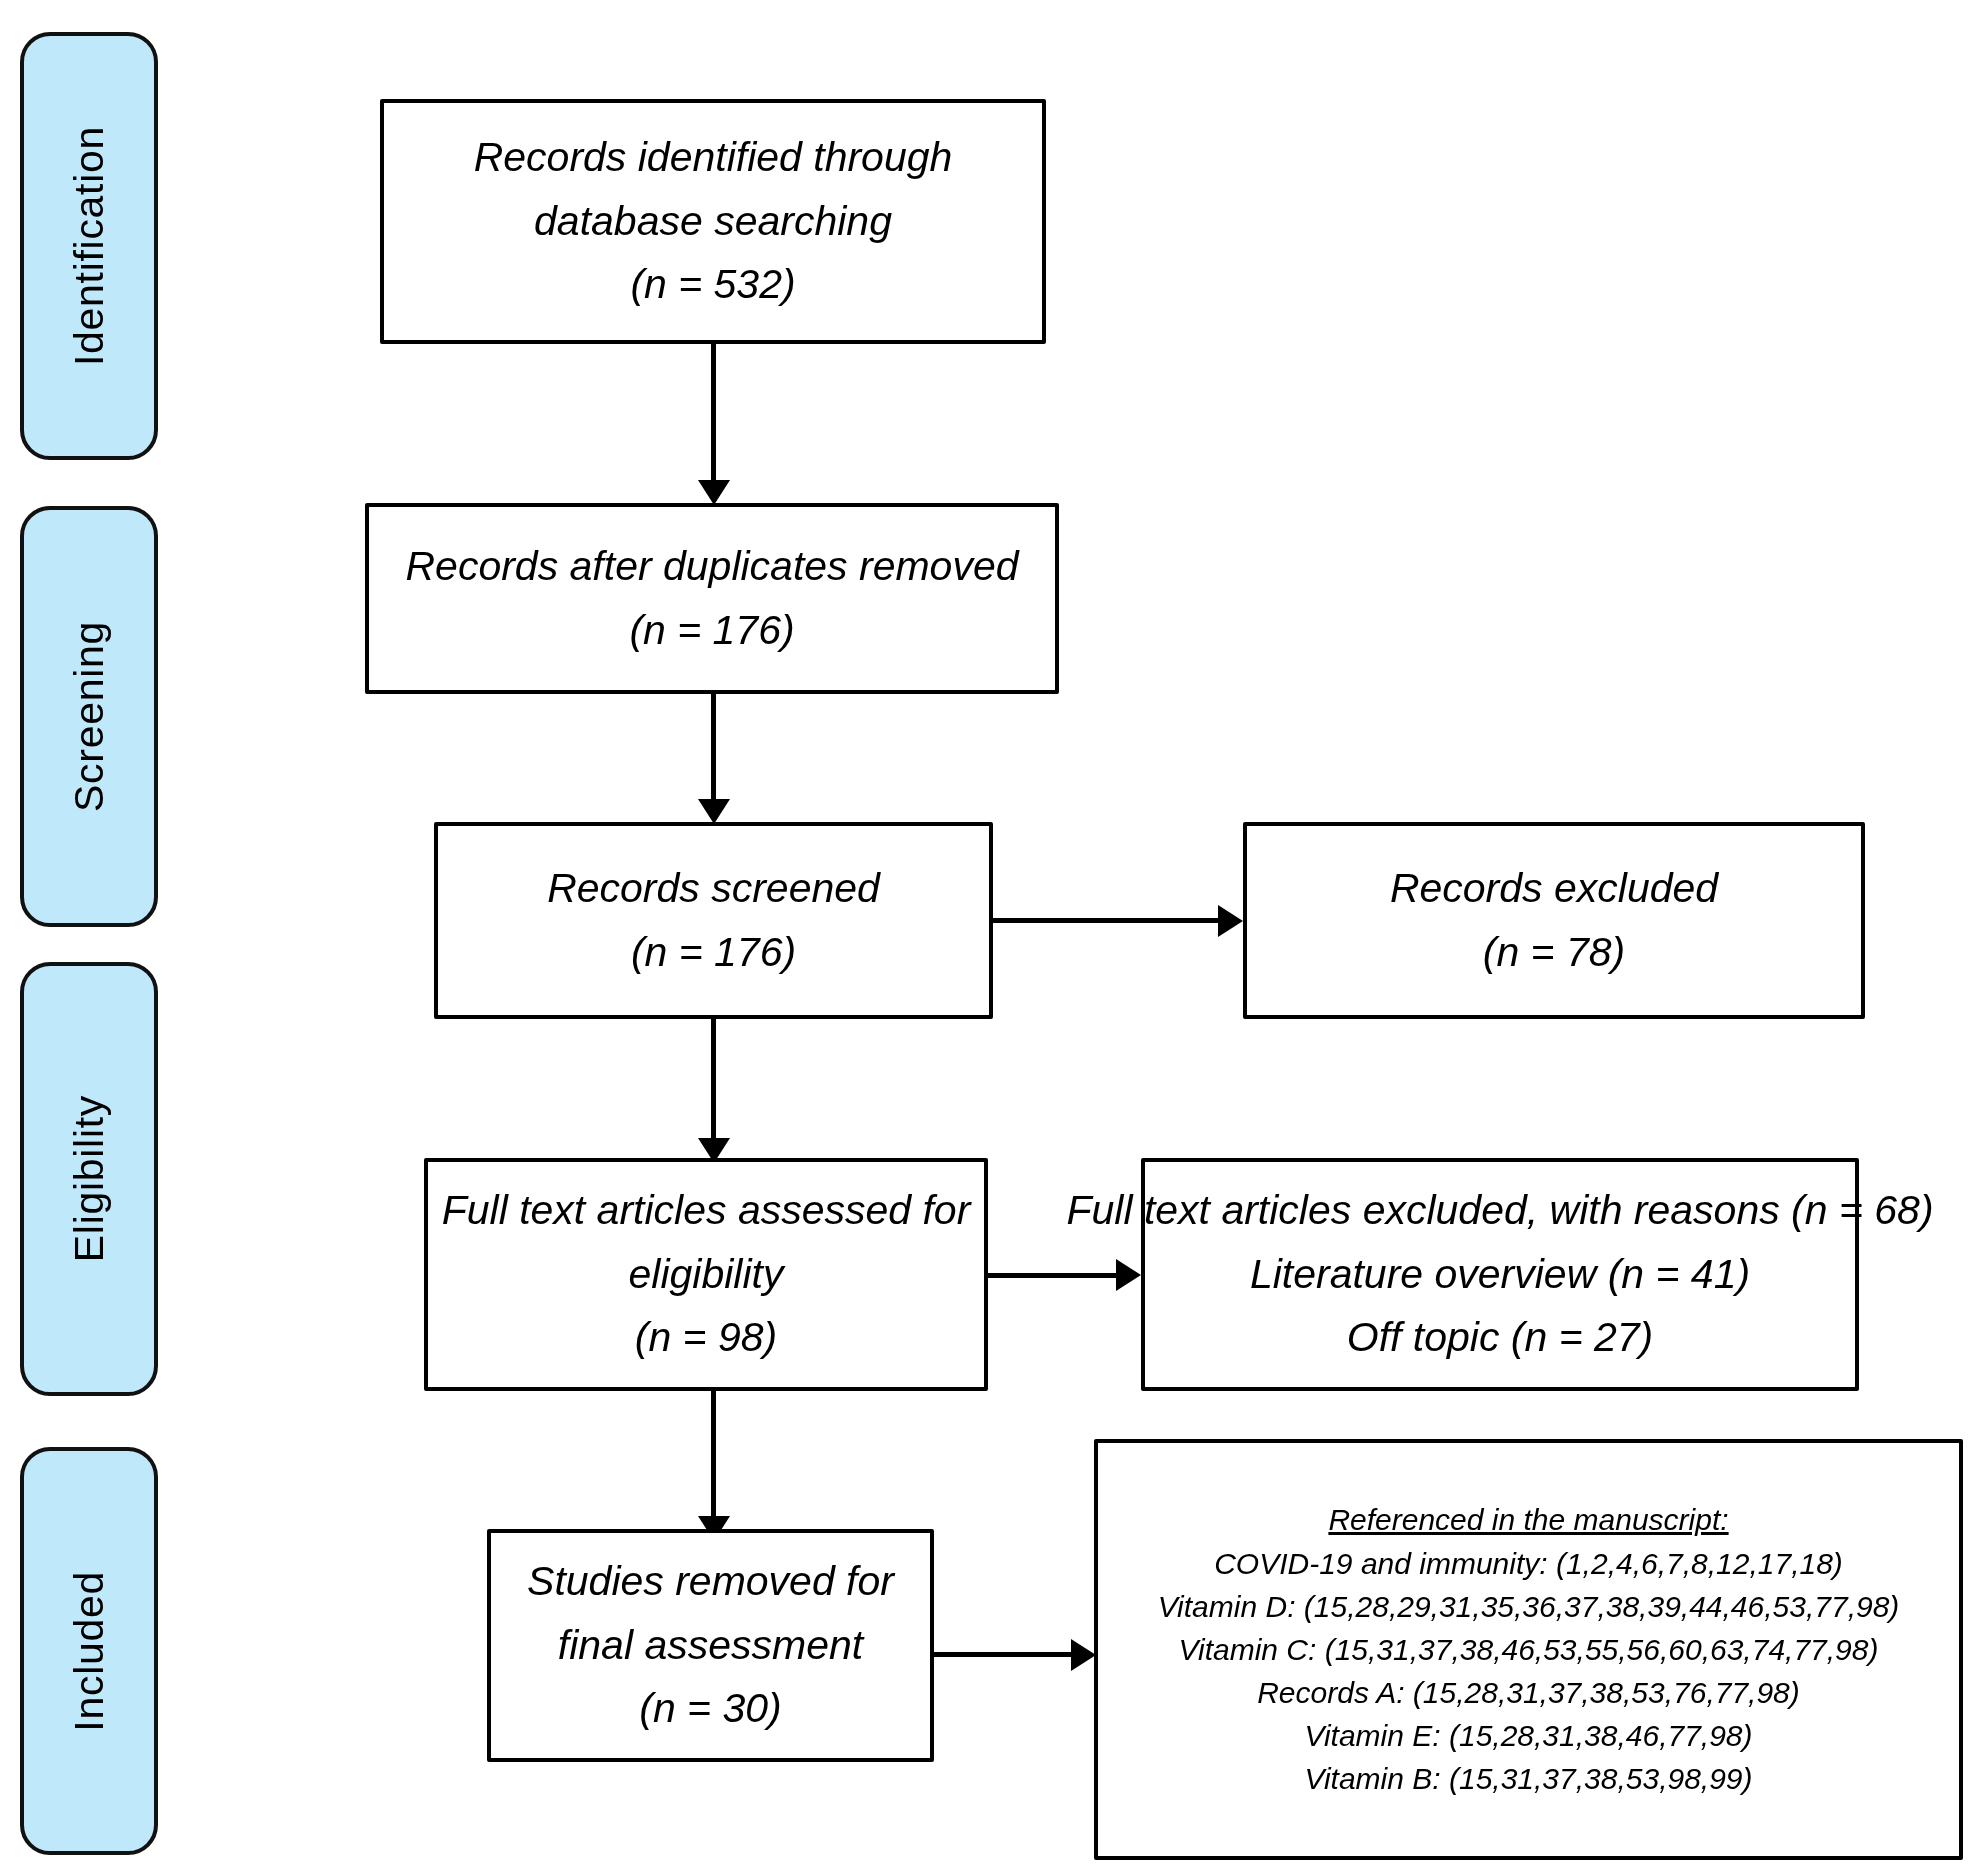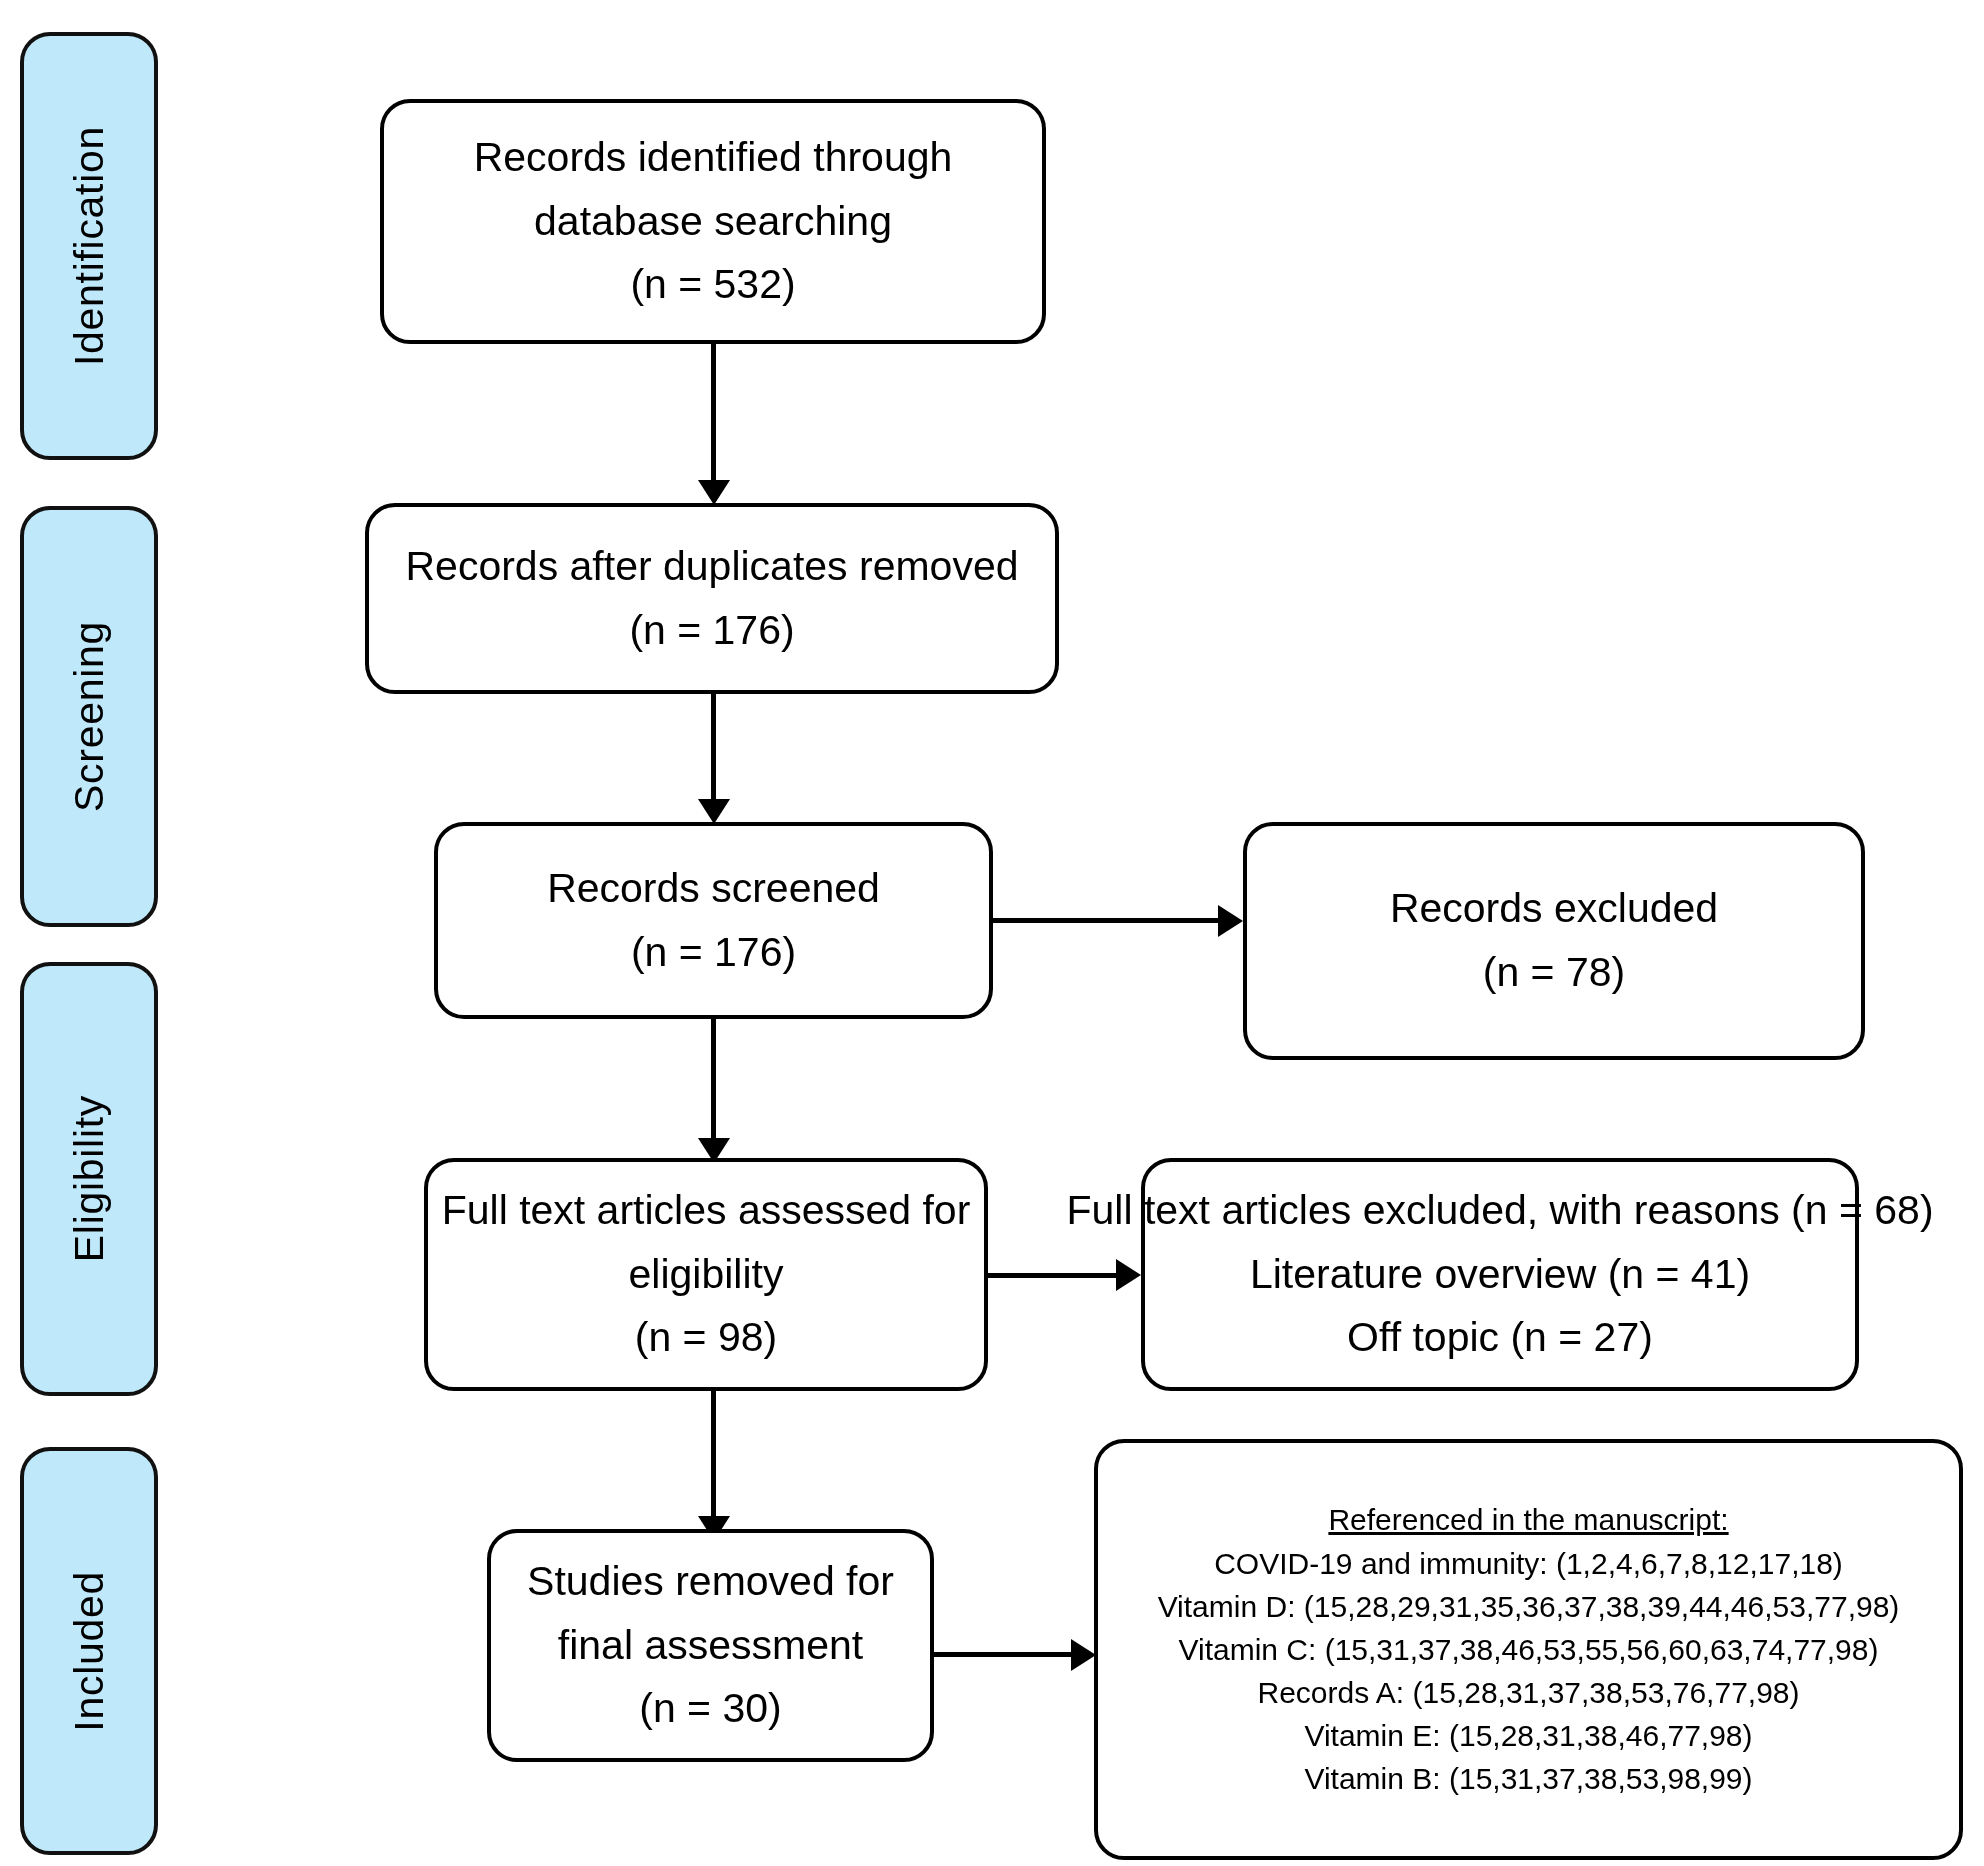--- a/index.html
+++ b/index.html
@@ -35,28 +35,29 @@
     letter-spacing: 0.7px;
     white-space: nowrap;
     color: #000000;
   }
 
   
   .flow-box {
     position: absolute;
     background: #ffffff;
     border: 4.6px solid #000000;
-    border-radius: 30px;
+    border-radius: 2px;
     box-sizing: border-box;
     display: flex;
     flex-direction: column;
     align-items: center;
     justify-content: center;
     text-align: center;
     padding: 0 16px;
+    font-style: italic;
   }
   .flow-line {
     font-size: 41px;
     line-height: 1.55;
     white-space: nowrap;
     color: #000000;
   }
   .flow-line.underline { text-decoration: underline; }
 
   .refs-box .flow-line { font-size: 30px; line-height: 1.44; }
@@ -124,21 +125,21 @@
   <div class="arrow-down" style="left:698px; top:799px;"></div>
 
   <div class="flow-box" style="left:434px; top:822px; width:559px; height:197px;">
     <div class="flow-line">Records screened</div>
     <div class="flow-line">(n = 176)</div>
   </div>
 
   <div class="h-line" style="left:993px; top:918px; width:230px;"></div>
   <div class="arrow-right" style="left:1218px; top:905px;"></div>
 
-  <div class="flow-box" style="left:1243px; top:822px; width:622px; height:238px;">
+  <div class="flow-box" style="left:1243px; top:822px; width:622px; height:197px;">
     <div class="flow-line">Records excluded</div>
     <div class="flow-line">(n = 78)</div>
   </div>
 
   <div class="v-line" style="left:711px; top:1019px; height:125px;"></div>
   <div class="arrow-down" style="left:698px; top:1138px;"></div>
 
   <div class="flow-box" style="left:424px; top:1158px; width:564px; height:233px;">
     <div class="flow-line">Full text articles assessed for</div>
     <div class="flow-line">eligibility</div>

